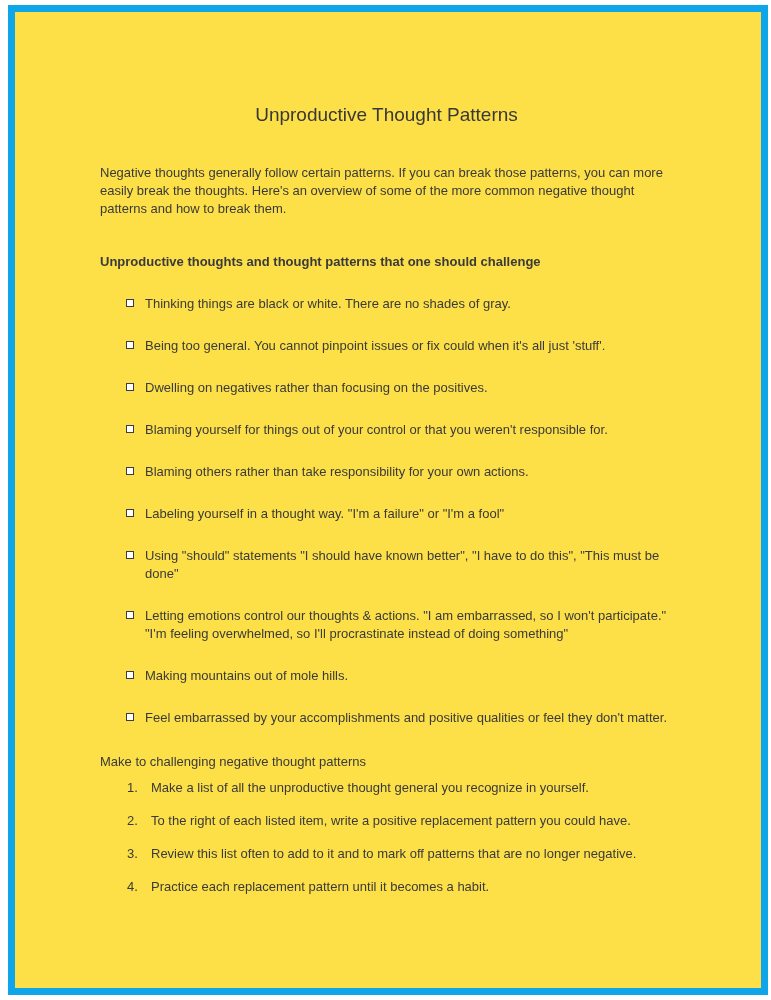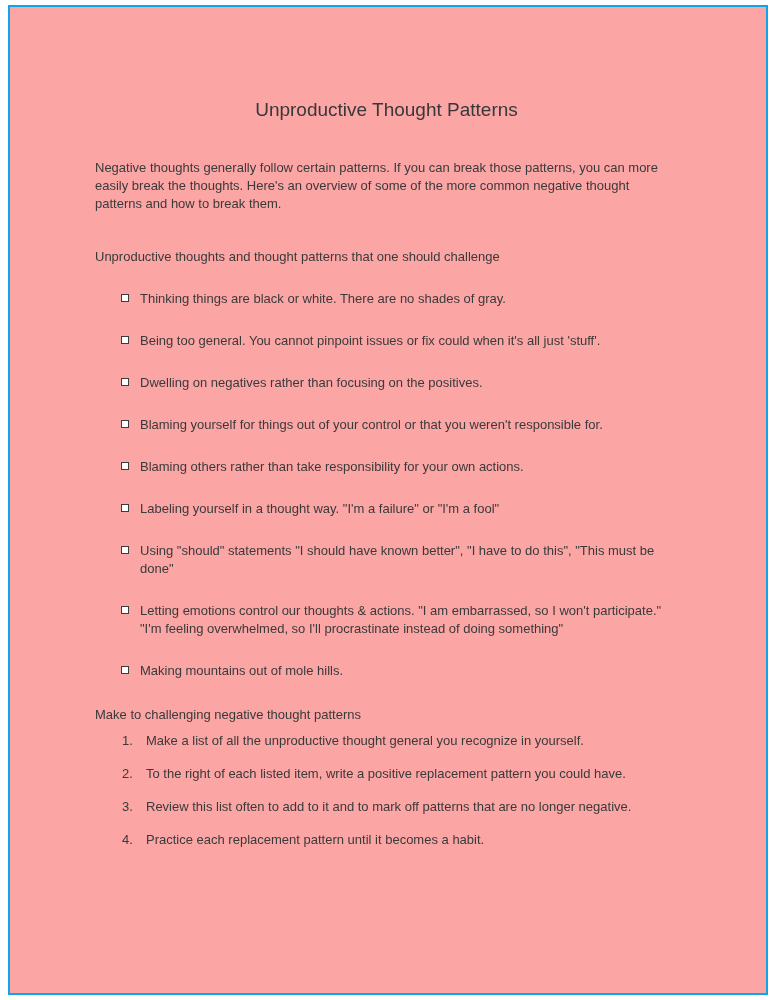--- a/index.html
+++ b/index.html
@@ -5,22 +5,22 @@
   * { margin: 0; padding: 0; box-sizing: border-box; }
   html, body {
     width: 771px; height: 1000px;
     background: #ffffff;
     font-family: "Liberation Sans", sans-serif;
     position: relative;
   }
   .page {
     position: absolute;
     left: 8px; top: 5px; right: 3px; bottom: 5px;
-    border: 2px solid #0ea5e9;
-    background: #fca5a5;
+    border: 7px solid #0ea5e9;
+    background: #fde047;
     overflow: hidden;
   }
   .content {
     padding: 0 88px 0 85px;
     color: #3a3a3a;
   }
   .doc-title {
     margin-top: 91px;
     font-size: 19px;
     line-height: 24px;
@@ -30,21 +30,21 @@
   }
   .intro {
     margin-top: 37px;
     font-size: 13px;
     line-height: 18px;
   }
   .section-heading {
     margin-top: 35px;
     font-size: 13px;
     line-height: 18px;
-    font-weight: 400;
+    font-weight: 700;
   }
   .checklist {
     margin-top: 15px;
     padding-left: 26px;
   }
   .check-item {
     display: flex;
     align-items: flex-start;
     margin-bottom: 20px;
     font-size: 13px;
@@ -124,20 +124,24 @@
         <span class="check-text">Using "should" statements "I should have known better", "I have to do this", "This must be done"</span>
       </div>
       <div class="check-item">
         <span class="checkbox"></span>
         <span class="check-text">Letting emotions control our thoughts &amp; actions. "I am embarrassed, so I won't participate." "I'm feeling overwhelmed, so I'll procrastinate instead of doing something"</span>
       </div>
       <div class="check-item">
         <span class="checkbox"></span>
         <span class="check-text">Making mountains out of mole hills.</span>
       </div>
+      <div class="check-item">
+        <span class="checkbox"></span>
+        <span class="check-text">Feel embarrassed by your accomplishments and positive qualities or feel they don't matter.</span>
+      </div>
     </div>
 
     <p class="steps-heading">Make to challenging negative thought patterns</p>
 
     <div class="steps">
       <div class="step-item">
         <span class="step-num">1.</span>
         <span class="step-text">Make a list of all the unproductive thought general you recognize in yourself.</span>
       </div>
       <div class="step-item">

